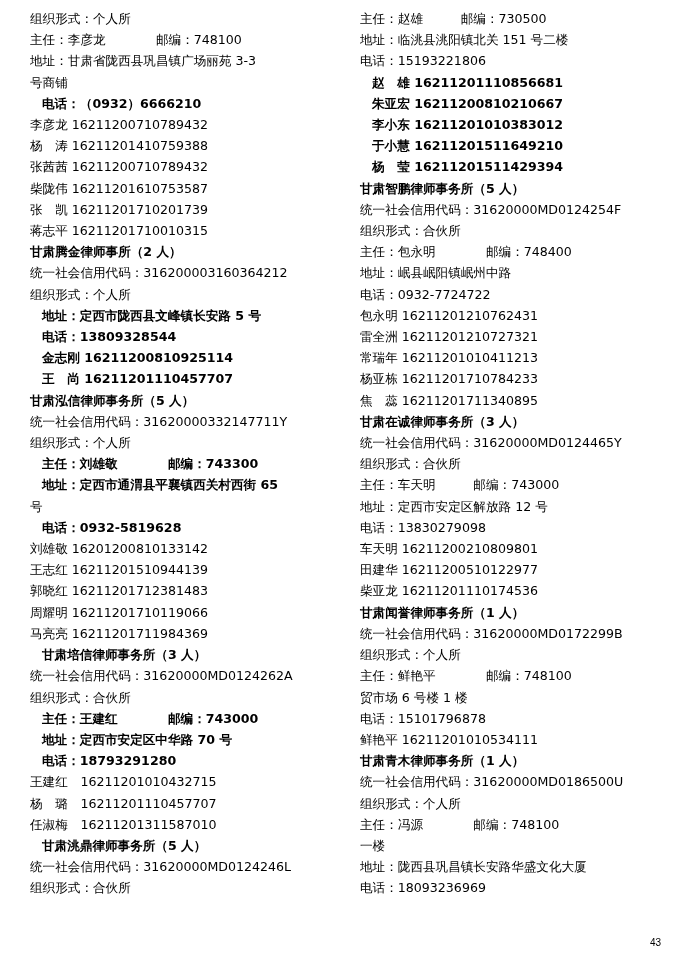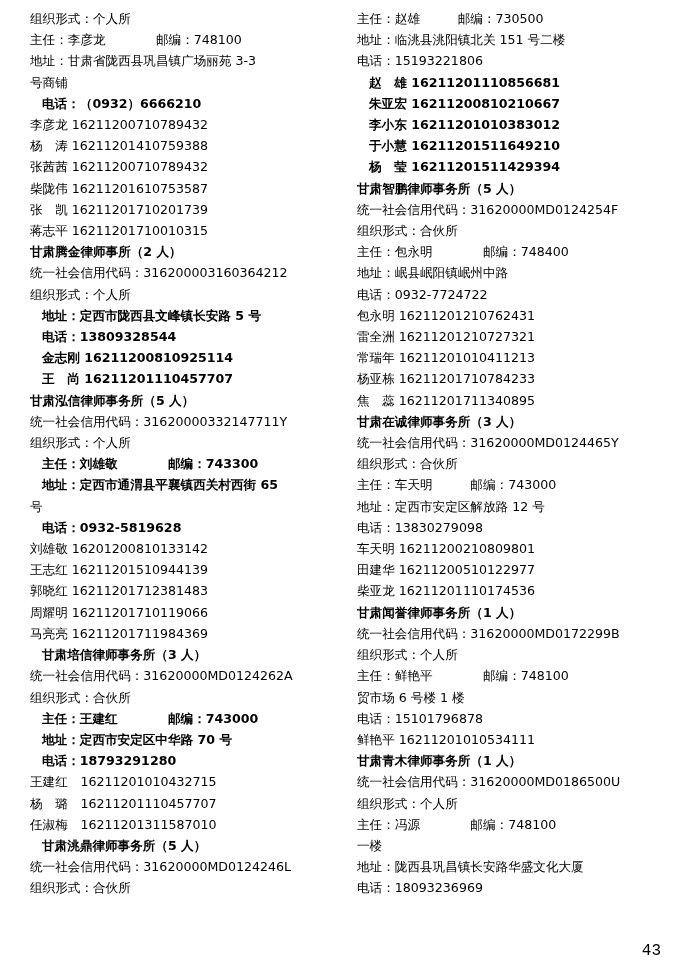--- a/index.html
+++ b/index.html
@@ -20,20 +20,21 @@
     width: 683px;
     height: 972px;
     box-sizing: border-box;
     padding: 8px 18px 0 30px;
   }
   .columns {
     display: flex;
     flex-direction: row;
     gap: 22px;
     height: 920px;
+    justify-content: space-between;
   }
   .col {
     width: 305px;
     flex: 0 0 305px;
   }
   .line {
     font-size: 12.6px;
     line-height: 21.2px;
     white-space: pre;
     letter-spacing: 0px;
@@ -41,23 +42,23 @@
   .bold {
     font-weight: bold;
   }
   .indent1 {
     padding-left: 12px;
     font-weight: bold;
   }
   .pagenum {
     position: absolute;
     right: 22px;
-    bottom: 12px;
-    font-size: 16px;
-    font-family: Liberation Mono, monospace;
+    bottom: 24px;
+    font-size: 10px;
+    font-family: Liberation Sans, sans-serif;
   }
 </style>
 </head>
 <body>
 
 <div class="page">
   <div class="columns">
     <div class="col" id="left-col">
         <div class="line">组织形式：个人所</div>
         <div class="line">主任：李彦龙　　　　邮编：748100</div>

